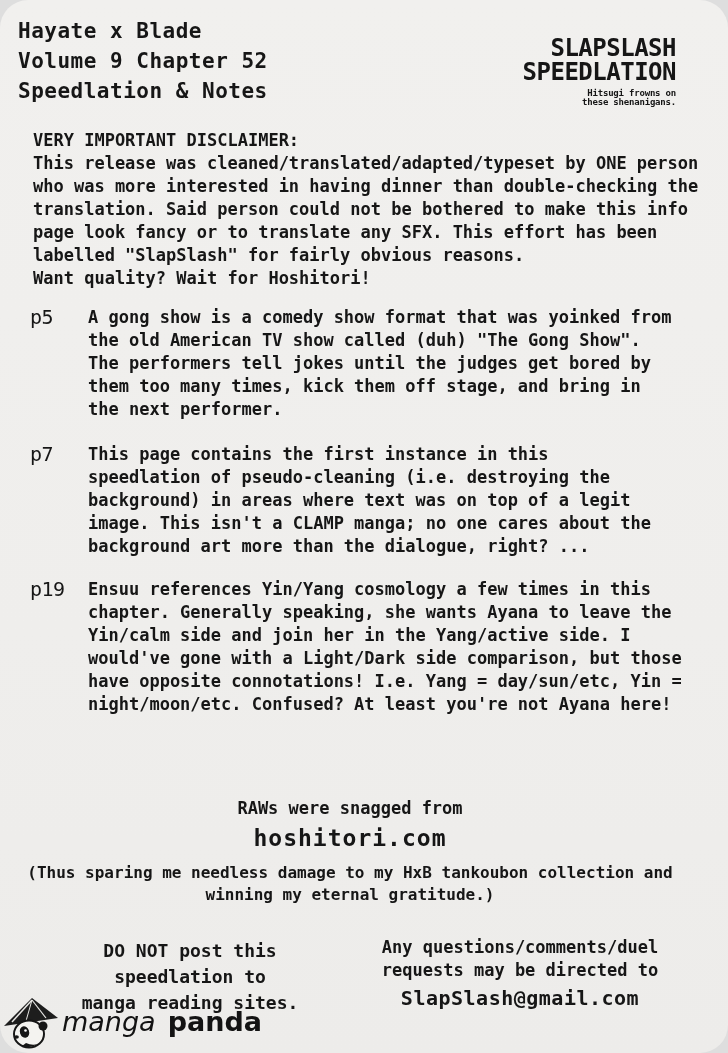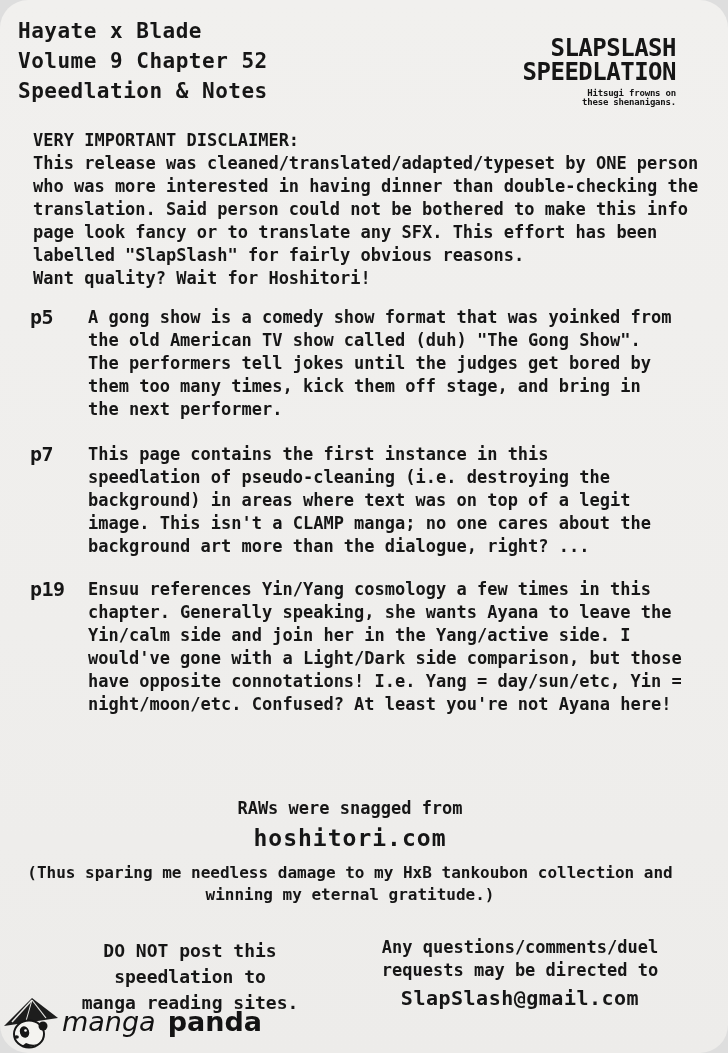--- a/index.html
+++ b/index.html
@@ -32,21 +32,21 @@
     font-weight:700;font-size:9px;line-height:9px;letter-spacing:-0.2px;
   }
   
   .disclaimer{
     position:absolute;left:33px;top:129px;
     font-weight:700;font-size:17px;line-height:23px;
   }
   
   .note-page{
     position:absolute;left:30px;
-    font-weight:700;font-size:20px;line-height:23px;letter-spacing:-0.5px;
+    font-weight:400;font-size:20px;line-height:23px;letter-spacing:-0.5px;
   }
   .note-text{
     position:absolute;left:88px;
     font-weight:700;font-size:17px;line-height:23px;
   }
   .top-p5{top:306px;}
   .top-p7{top:443px;}
   .top-p19{top:578px;}
   
   .center-col{position:absolute;left:0;width:700px;text-align:center;}

